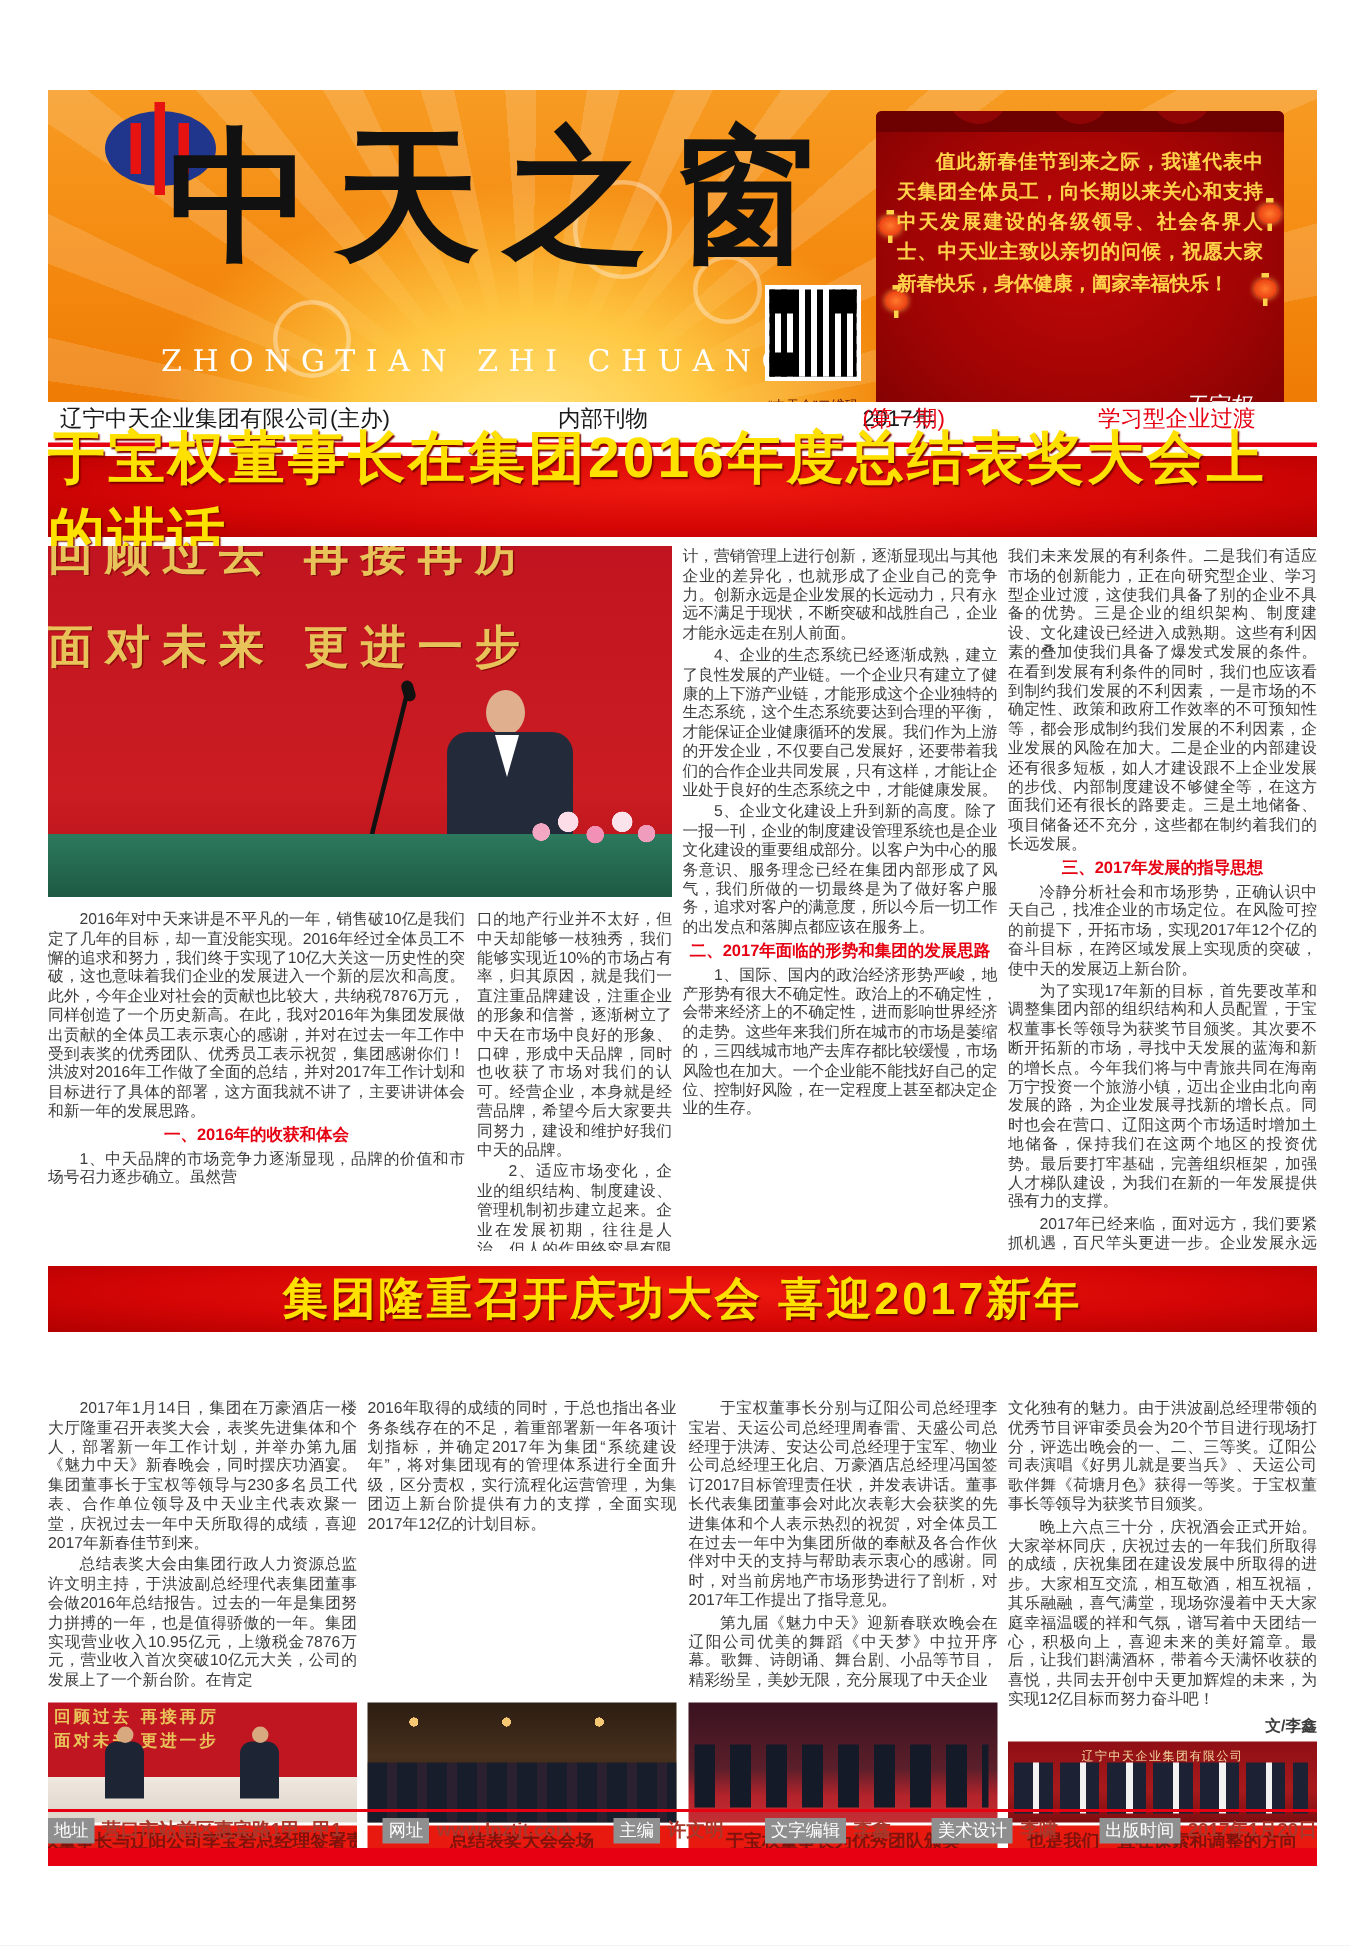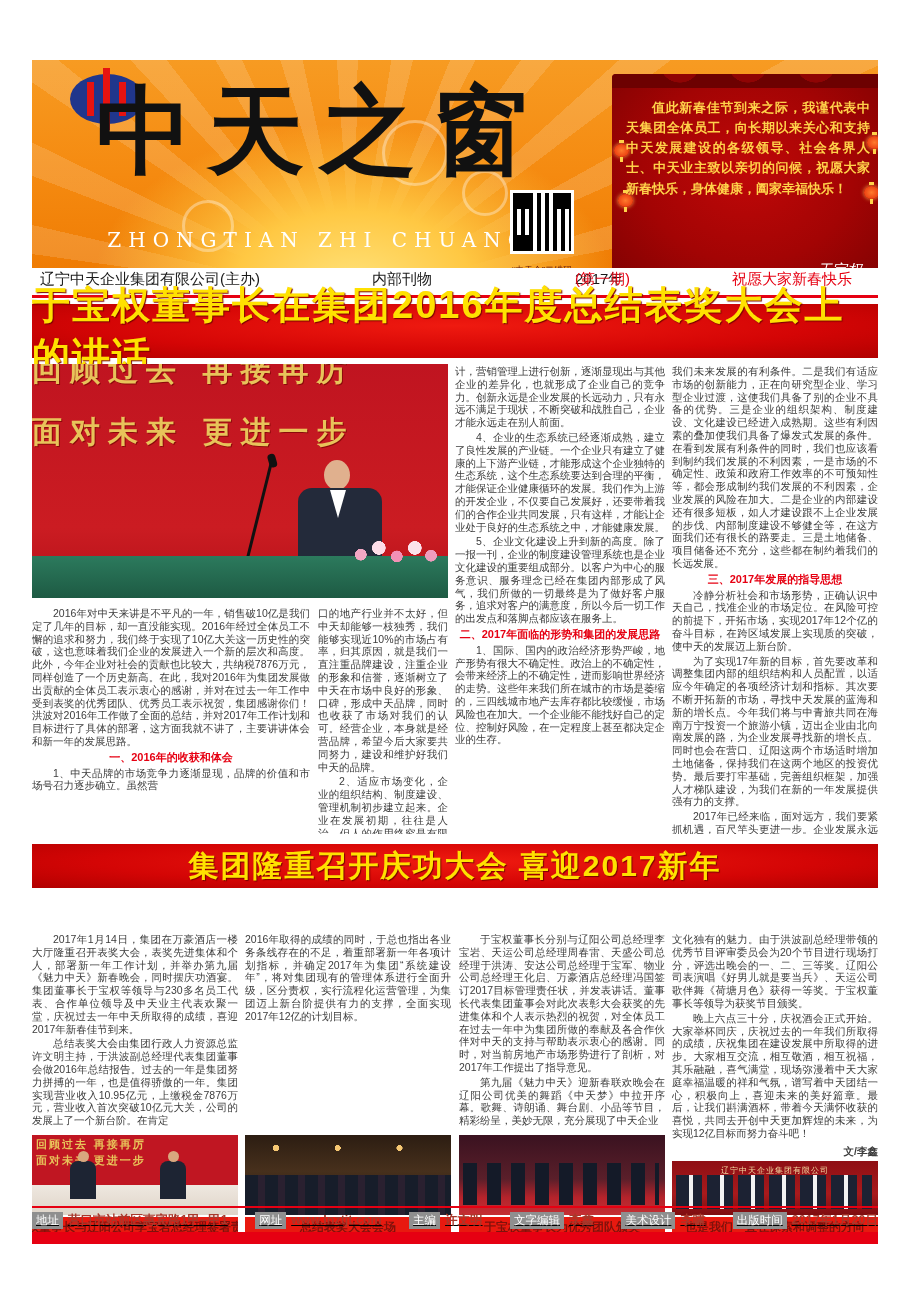--- a/index.html
+++ b/index.html
@@ -9,33 +9,33 @@
   .masthead{position:absolute;left:32px;top:60px;width:846px;height:208px;overflow:hidden;
     background:
       radial-gradient(ellipse 420px 260px at 38% 108%, #ffe27a 0%, #ffc843 28%, rgba(255,190,60,0) 62%),
       repeating-conic-gradient(from 200deg at 38% 115%, rgba(255,255,255,.14) 0deg 5deg, rgba(255,255,255,0) 5deg 13deg),
       linear-gradient(180deg,#f79b22 0%,#f58a10 55%,#ef7c04 100%);}
   .swirl{position:absolute;border:3px solid rgba(255,255,255,.35);border-radius:50%;}
   .logo{position:absolute;left:38px;top:14px;width:74px;height:50px;background:#20368c;border-radius:50%;}
   .logo i{position:absolute;top:8px;width:7px;height:34px;background:#e61310;}
   .logo i:nth-child(1){left:17px}.logo i:nth-child(2){left:33px;top:-6px;height:62px}.logo i:nth-child(3){left:49px}
   .mast-title{position:absolute;left:64px;top:18px;width:480px;font-family:"DejaVu Serif","Liberation Serif",serif;
-    font-weight:bold;font-size:96px;line-height:1.1;color:#111;letter-spacing:16px;white-space:nowrap;}
+    font-weight:bold;font-size:96px;line-height:1.1;color:#111;letter-spacing:16px;white-space:nowrap;text-align:center;}
   .mast-pinyin{position:absolute;left:72px;top:168px;width:430px;text-align:center;color:#fff;
     font-family:"DejaVu Serif",serif;font-size:20px;letter-spacing:7px;white-space:nowrap;}
   .qr{position:absolute;left:478px;top:130px;width:58px;height:58px;background:#fff;padding:3px;}
   .qr .px{width:100%;height:100%;
     background:
       linear-gradient(#000,#000) 0 0/16px 16px no-repeat,
       linear-gradient(#000,#000) 100% 0/16px 16px no-repeat,
       linear-gradient(#000,#000) 0 100%/16px 16px no-repeat,
       repeating-linear-gradient(90deg,#000 0 4px,#fff 4px 8px),
       repeating-linear-gradient(0deg,#000 0 4px,#fff 4px 9px);}
   .qr-label{position:absolute;left:462px;top:204px;width:96px;text-align:center;font-size:9px;color:#63170a;}
-  .greeting{position:absolute;left:580px;top:14px;width:272px;height:214px;border-radius:4px;overflow:hidden;
+  .greeting{position:absolute;left:552px;top:14px;width:272px;height:214px;border-radius:4px;overflow:hidden;
     background:radial-gradient(ellipse at 50% 45%, #c00808 0%, #a30404 55%, #7e0202 100%);}
   .curtain{position:absolute;left:0;top:-12px;width:100%;height:26px;
     background:radial-gradient(circle 34px at 25% 0, #8f0404 60%, transparent 61%),
                radial-gradient(circle 34px at 50% 0, #8f0404 60%, transparent 61%),
                radial-gradient(circle 34px at 75% 0, #8f0404 60%, transparent 61%),
                linear-gradient(#6d0101,#6d0101);}
   .greet-text{position:absolute;left:14px;top:24px;width:244px;margin:0;color:#ffd24a;font-weight:bold;
     font-size:13px;line-height:1.55;text-align:justify;text-indent:2em;}
   .greet-sig{position:absolute;right:22px;bottom:8px;color:#fff;font-family:"DejaVu Serif",serif;
     font-style:italic;font-size:15px;}
@@ -117,21 +117,21 @@
     background:repeating-linear-gradient(90deg,#141a28 0 14px,transparent 14px 24px);}
   .ph-award{background:linear-gradient(180deg,#8f0f14 0%,#a81a1c 60%,#7e0d10 100%);font-family:Liberation Serif, serif;}
   .ph-award .backdrop-text{position:absolute;left:0;top:4px;width:100%;text-align:center;color:#f3d9a0;
     font-size:8px;letter-spacing:1px;}
   .ph-award:after{content:"";position:absolute;left:4px;bottom:6px;width:95%;height:34px;
     background:repeating-linear-gradient(90deg,#1c2233 0 13px,#f2f2f2 13px 17px,#1c2233 17px 26px,transparent 26px 31px);}
   
   .footer{position:absolute;left:32px;top:1206px;width:846px;}
   .f-topline{height:2px;background:#e60012;}
   .f-row{display:flex;align-items:center;justify-content:space-between;height:24px;font-size:12.5px;}
-  .f-pair{display:flex;align-items:center;white-space:nowrap;text-decoration:underline;}
+  .f-pair{display:flex;align-items:center;white-space:nowrap;}
   .f-label{background:#8f8f8f;color:#fff;font-size:11.5px;padding:1px 4px;margin-right:5px;}
   .f-val{color:#a8382b;font-weight:bold;}
   .f-bar{height:12px;background:#e60012;}
 </style>
 </head>
 <body>
 
 <div class="page">
 
   <div class="masthead">
@@ -160,21 +160,21 @@
     </div>
   </div>
 
   <div class="infobar">
     <span style="left:8px;text-align:right;">辽宁中天企业集团有限公司(主办)</span>
     <span style="left:340px;">内部刊物</span>
     <span style="left:543px;">
         <span>2017年</span>
         <span class="ib-red">(第一期)</span>
       </span>
-    <span class="ib-red" style="left:700px;">祝愿大家新春快乐</span>
+    <span class="ib-red" style="left:700px;">学习型企业过渡</span>
   </div>
   <div class="rule"></div>
 
   <div class="banner banner1">于宝权董事长在集团2016年度总结表奖大会上的讲话</div>
 
   <div class="article article1">
     <div class="a1photo">
       <div class="slogan l1">回顾过去 再接再厉</div>
       <div class="slogan l2">面对未来 更进一步</div>
       <div class="speaker-head"></div>
@@ -198,21 +198,21 @@
       <p class="cont">计，营销管理上进行创新，逐渐显现出与其他企业的差异化，也就形成了企业自己的竞争力。创新永远是企业发展的长远动力，只有永远不满足于现状，不断突破和战胜自己，企业才能永远走在别人前面。</p>
       <p>4、企业的生态系统已经逐渐成熟，建立了良性发展的产业链。一个企业只有建立了健康的上下游产业链，才能形成这个企业独特的生态系统，这个生态系统要达到合理的平衡，才能保证企业健康循环的发展。我们作为上游的开发企业，不仅要自己发展好，还要带着我们的合作企业共同发展，只有这样，才能让企业处于良好的生态系统之中，才能健康发展。</p>
       <p>5、企业文化建设上升到新的高度。除了一报一刊，企业的制度建设管理系统也是企业文化建设的重要组成部分。以客户为中心的服务意识、服务理念已经在集团内部形成了风气，我们所做的一切最终是为了做好客户服务，追求对客户的满意度，所以今后一切工作的出发点和落脚点都应该在服务上。</p>
       <div class="subh">二、2017年面临的形势和集团的发展思路</div>
       <p>1、国际、国内的政治经济形势严峻，地产形势有很大不确定性。政治上的不确定性，会带来经济上的不确定性，进而影响世界经济的走势。这些年来我们所在城市的市场是萎缩的，三四线城市地产去库存都比较缓慢，市场风险也在加大。一个企业能不能找好自己的定位、控制好风险，在一定程度上甚至都决定企业的生存。</p>
     </div>
     <div class="a1col a1c4">
       <p class="cont">我们未来发展的有利条件。二是我们有适应市场的创新能力，正在向研究型企业、学习型企业过渡，这使我们具备了别的企业不具备的优势。三是企业的组织架构、制度建设、文化建设已经进入成熟期。这些有利因素的叠加使我们具备了爆发式发展的条件。在看到发展有利条件的同时，我们也应该看到制约我们发展的不利因素，一是市场的不确定性、政策和政府工作效率的不可预知性等，都会形成制约我们发展的不利因素，企业发展的风险在加大。二是企业的内部建设还有很多短板，如人才建设跟不上企业发展的步伐、内部制度建设不够健全等，在这方面我们还有很长的路要走。三是土地储备、项目储备还不充分，这些都在制约着我们的长远发展。</p>
       <div class="subh">三、2017年发展的指导思想</div>
       <p>冷静分析社会和市场形势，正确认识中天自己，找准企业的市场定位。在风险可控的前提下，开拓市场，实现2017年12个亿的奋斗目标，在跨区域发展上实现质的突破，使中天的发展迈上新台阶。</p>
-      <p>为了实现17年新的目标，首先要改革和调整集团内部的组织结构和人员配置，以适应今年确定的各项经济计划和指标。其次要不断开拓新的市场，寻找中天发展的蓝海和新的增长点。今年我们将与中青旅共同在海南万宁投资一个旅游小镇，迈出企业由北向南发展的路，为企业发展寻找新的增长点。同时也会在营口、辽阳这两个市场适时增加土地储备，保持我们在这两个地区的投资优势。最后要打牢基础，完善组织框架，加强人才梯队建设，为我们在新的一年发展提供强有力的支撑。</p>
+      <p>为了实现17年新的目标，首先要改革和调整集团内部的组织结构和人员配置，于宝权董事长等领导为获奖节目颁奖。其次要不断开拓新的市场，寻找中天发展的蓝海和新的增长点。今年我们将与中青旅共同在海南万宁投资一个旅游小镇，迈出企业由北向南发展的路，为企业发展寻找新的增长点。同时也会在营口、辽阳这两个市场适时增加土地储备，保持我们在这两个地区的投资优势。最后要打牢基础，完善组织框架，加强人才梯队建设，为我们在新的一年发展提供强有力的支撑。</p>
       <p>2017年已经来临，面对远方，我们要紧抓机遇，百尺竿头更进一步。企业发展永远在路上，只有迎难而上，接受挑战，才能创造属于中天的美好未来！</p>
     </div>
   </div>
 
   <div class="banner banner2">集团隆重召开庆功大会 喜迎2017新年</div>
 
   <div class="article article2">
     <div class="a2col a2c1">
       <div class="a2text">
         <p>2017年1月14日，集团在万豪酒店一楼大厅隆重召开表奖大会，表奖先进集体和个人，部署新一年工作计划，并举办第九届《魅力中天》新春晚会，同时摆庆功酒宴。集团董事长于宝权等领导与230多名员工代表、合作单位领导及中天业主代表欢聚一堂，庆祝过去一年中天所取得的成绩，喜迎2017年新春佳节到来。</p>

